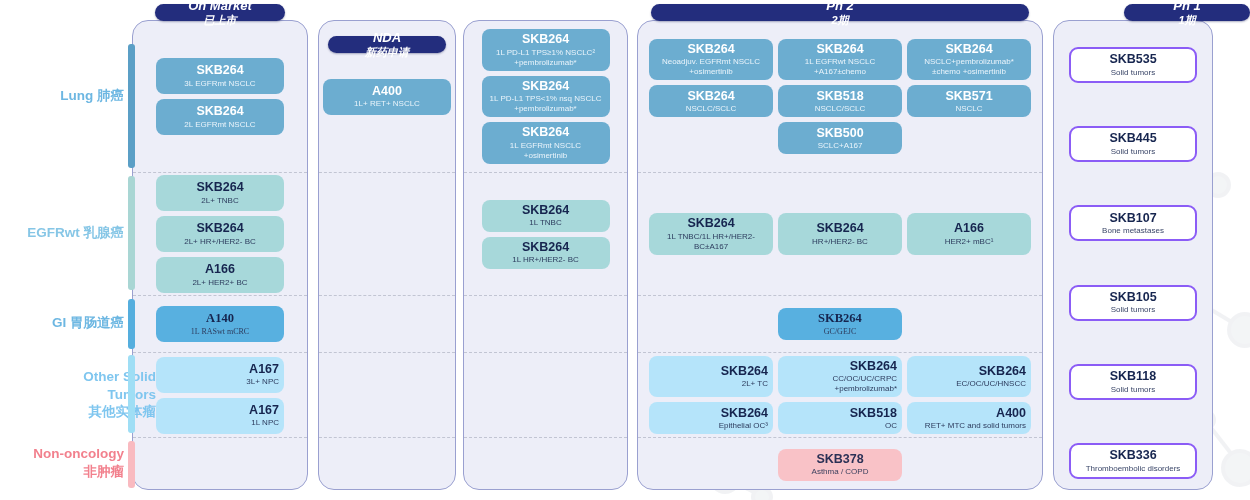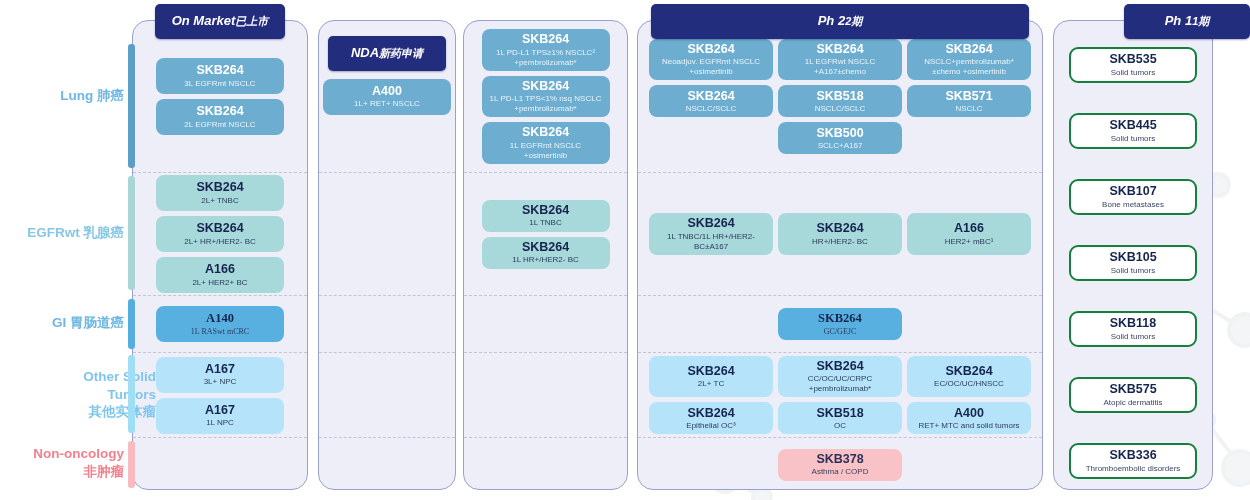--- a/index.html
+++ b/index.html
@@ -33,22 +33,22 @@
   
   .stage{position:absolute;top:20px;height:470px;box-sizing:border-box;
     background:#edeef8;border:1.5px solid #9aa0d0;border-radius:16px;z-index:1;}
   .stage-on-market{left:132px;width:176px;}
   .stage-nda{left:318px;width:138px;}
   .stage-ph3{left:463px;width:165px;}
   .stage-ph2{left:637px;width:406px;}
   .stage-ph1{left:1053px;width:160px;}
 
   
-  .pill{position:absolute;top:4px;height:35px;background:#232d7d;border-radius:5px;
-    color:#fff;z-index:7;display:flex;flex-direction:row;align-items:center;
+  .pill{position:absolute;top:4px;height:17px;background:#232d7d;border-radius:13px;
+    color:#fff;z-index:7;display:flex;flex-direction:column;align-items:center;
     justify-content:center;font-style:italic;font-weight:bold;box-shadow:0 1px 2px rgba(20,25,80,.35);}
   .pill-on-market{left:155px;width:130px;}
   .pill-nda{left:328px;width:118px;margin-top:32px;}
   .pill-ph3{left:483px;width:125px;}
   .pill-ph2{left:651px;width:378px;}
   .pill-ph1{left:1124px;width:126px;}
   .pill-line{font-size:13px;line-height:1.25;}
   .pill-line-zh{font-size:11px;}
 
   
@@ -69,29 +69,29 @@
   .stage-on-market .card,.stage-nda .card{width:128px;min-height:36px;}
   .stage-ph3 .card{width:128px;}
   .stage-ph2 .card{width:124px;}
   .card-drug{font-weight:bold;font-size:12.5px;line-height:1.25;}
   .card-sub{font-size:8px;line-height:1.25;}
 
   .card-steel{background:#6cadd0;color:#ffffff;}
   .card-steel .card-sub{color:#eaf4fb;}
   .card-gi{background:#58b0e0;color:#16254f;font-family:Liberation Serif, serif;}
   .card-teal{background:#a7d8da;color:#16254f;}
-  .card-light{background:#b5e4fa;color:#16254f;}
+  .card-light{background:#b5e4fa;color:#16254f;align-items:flex-end;}
   .card-pink{background:#f9c2c7;color:#2c3156;}
   .card-gi .card-sub,.card-teal .card-sub,.card-light .card-sub{color:#2d3c5e;}
   .card-pink .card-sub{color:#3c415f;}
 
   
   .ph1-list{display:flex;flex-direction:column;justify-content:space-between;
     align-items:center;height:100%;box-sizing:border-box;padding:26px 0 10px;}
-  .card-white{background:#ffffff;border:2px solid #15803d;border-radius:9px;
+  .card-white{background:#ffffff;border:2px solid #8b5cf6;border-radius:9px;
     color:#16254f;width:128px;min-height:36px;}
   .card-white .card-sub{color:#3a4668;}
 </style>
 </head>
 <body>
 
 <div id="chart">
   <svg class="molecules" viewBox="0 0 1250 500" xmlns="http://www.w3.org/2000/svg">
     <g stroke="#e6e8ec" stroke-width="4" fill="#ebedf0" opacity="0.55">
       <line x1="1160" y1="235" x2="1218" y2="185"></line>
@@ -389,22 +389,18 @@
         </div>
         <div class="card card-white">
           <div class="card-drug">SKB105</div>
           <div class="card-sub">Solid tumors</div>
         </div>
         <div class="card card-white">
           <div class="card-drug">SKB118</div>
           <div class="card-sub">Solid tumors</div>
         </div>
         <div class="card card-white">
-          <div class="card-drug">SKB575</div>
-          <div class="card-sub">Atopic dermatitis</div>
-        </div>
-        <div class="card card-white">
           <div class="card-drug">SKB336</div>
           <div class="card-sub">Thromboembolic disorders</div>
         </div>
       </div>
     </div>
   </div>
 
 </body></html>

